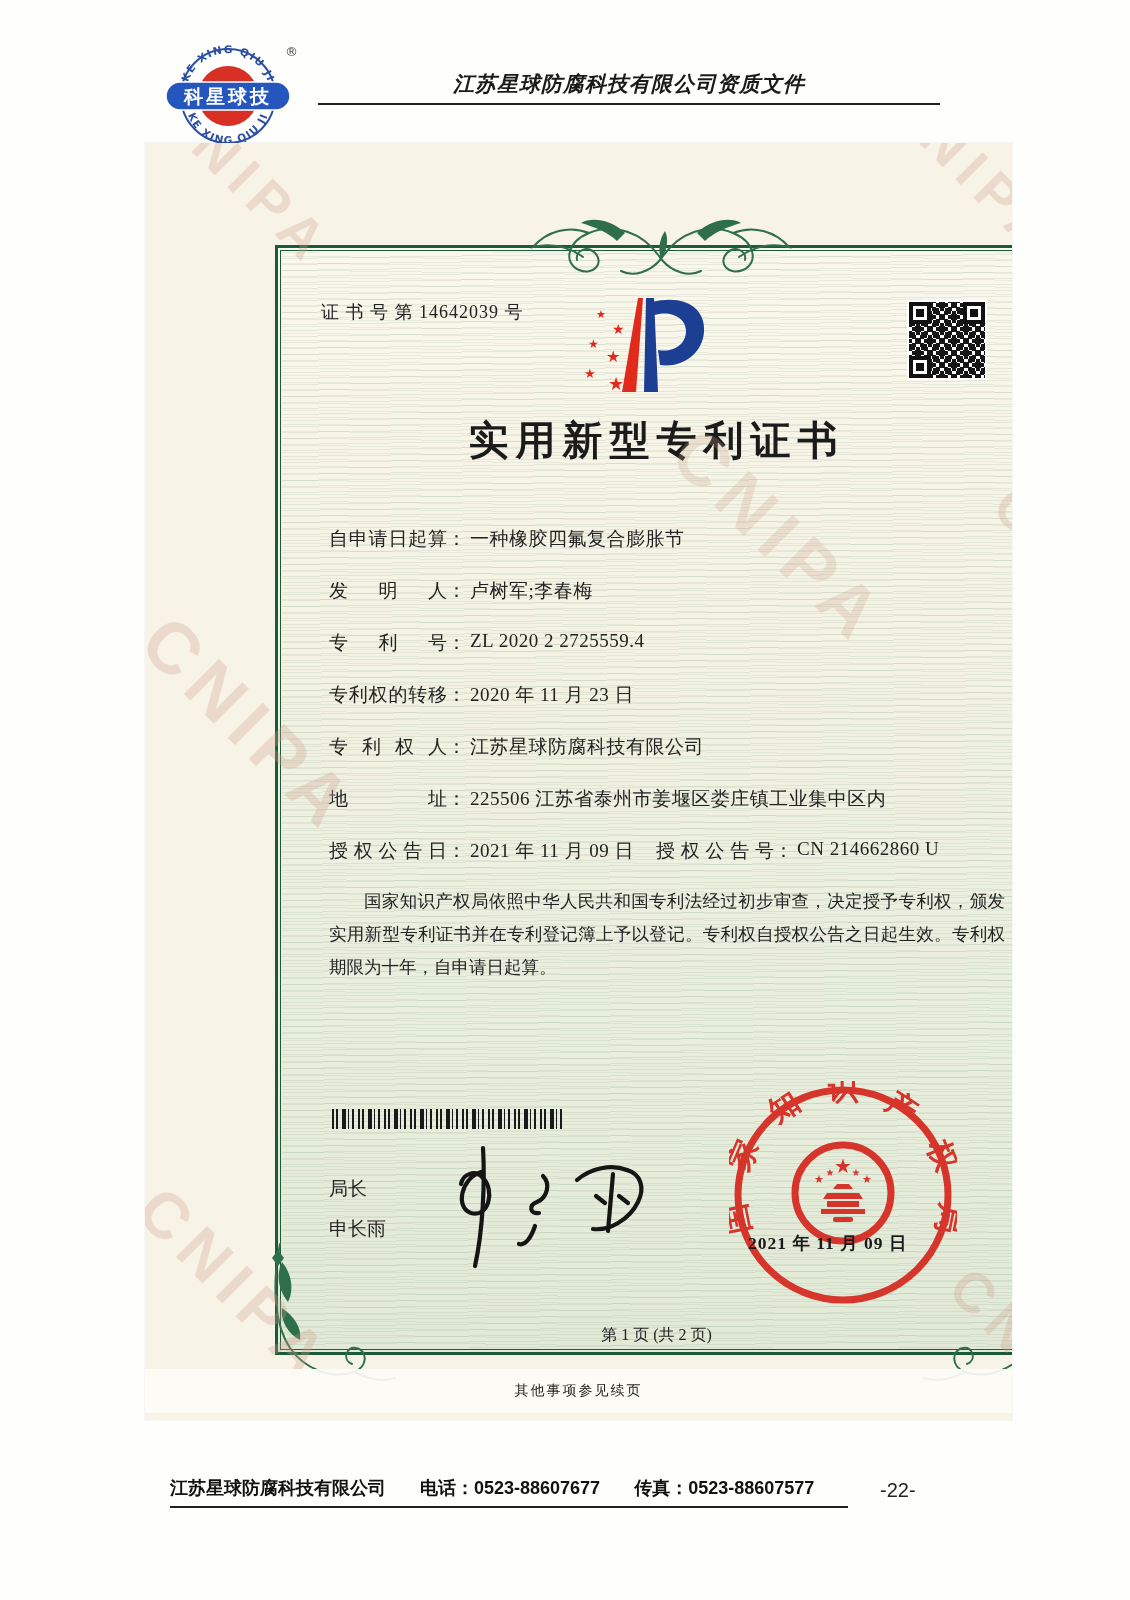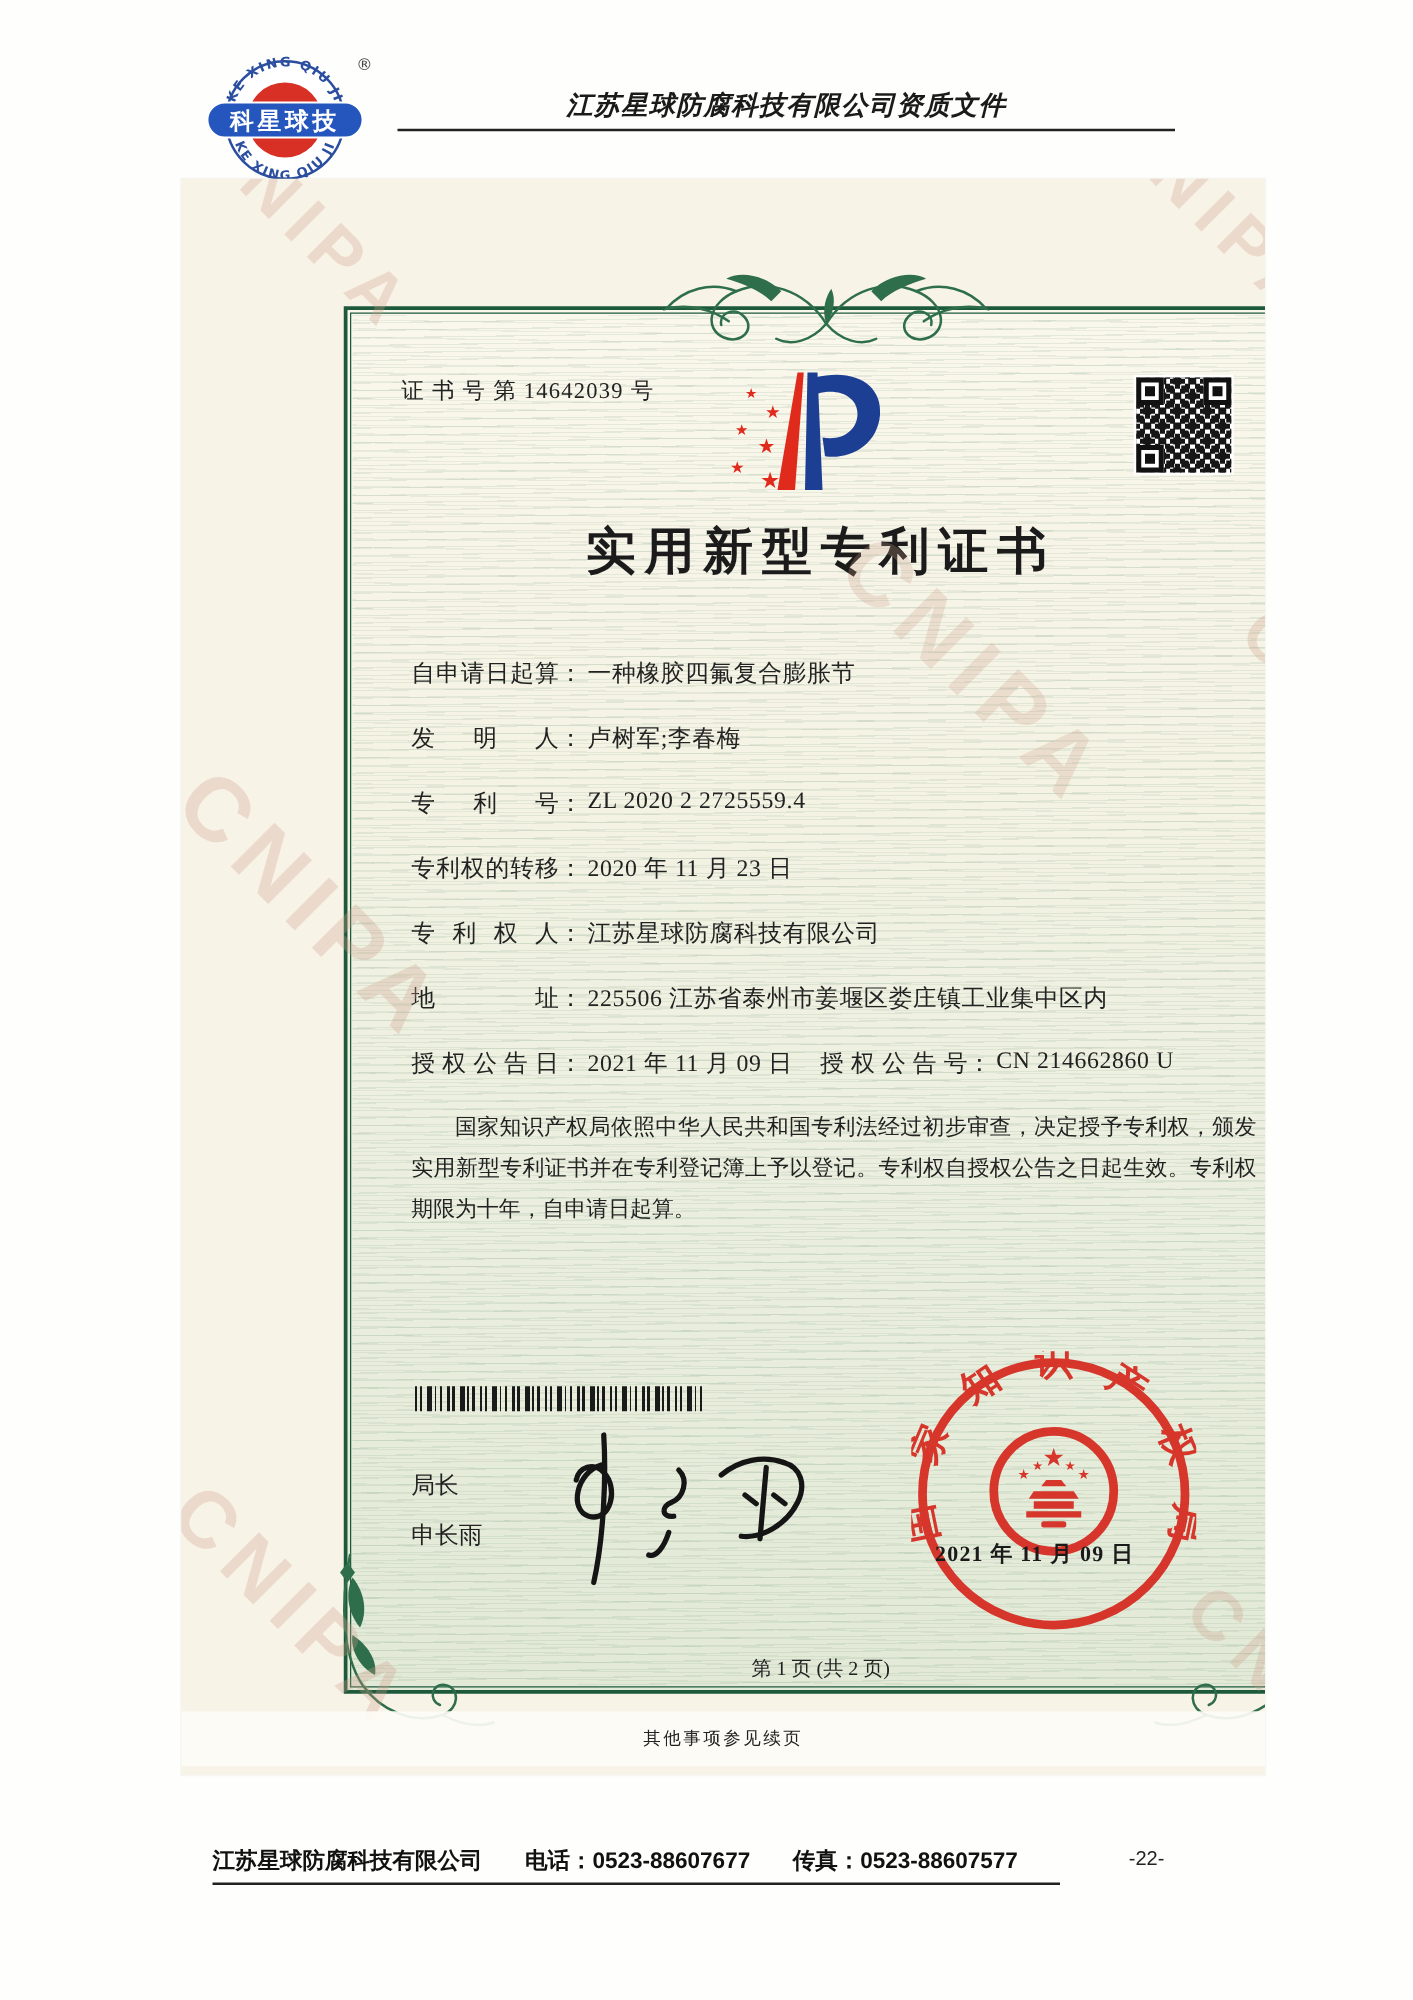--- a/index.html
+++ b/index.html
@@ -82,22 +82,22 @@
 
   .note-strip { position:absolute; z-index:3; left:0; top:1226px; width:100%; height:44px;
     background:rgba(253,252,246,0.92); display:flex; align-items:center; justify-content:center;
     font-size:14px; color:#222; letter-spacing:2px; }
 
   
   .pf-line { position:absolute; left:170px; top:1476px; width:678px;
     border-bottom:2.5px solid #222; padding-bottom:6px;
     font-family:"Liberation Sans", sans-serif; font-weight:bold; font-size:18px; color:#111;
     display:flex; gap:34px; white-space:nowrap; }
-  .pf-num { position:absolute; left:903px; top:1479px; font-family:"Liberation Sans", sans-serif;
-    font-size:16px; color:#222;text-align:center; }
+  .pf-num { position:absolute; left:880px; top:1479px; font-family:"Liberation Sans", sans-serif;
+    font-size:20px; color:#222;text-align:center; }
 
   svg text { font-family:"DejaVu Sans", sans-serif; }
 </style>
 </head>
 <body>
 
 <div class="page">
 
   <svg class="hdr-logo" width="150" height="115" viewBox="0 0 150 115">
     <circle cx="70" cy="56" r="47" fill="#ffffff" stroke="#2b4ea0" stroke-width="2"></circle>

